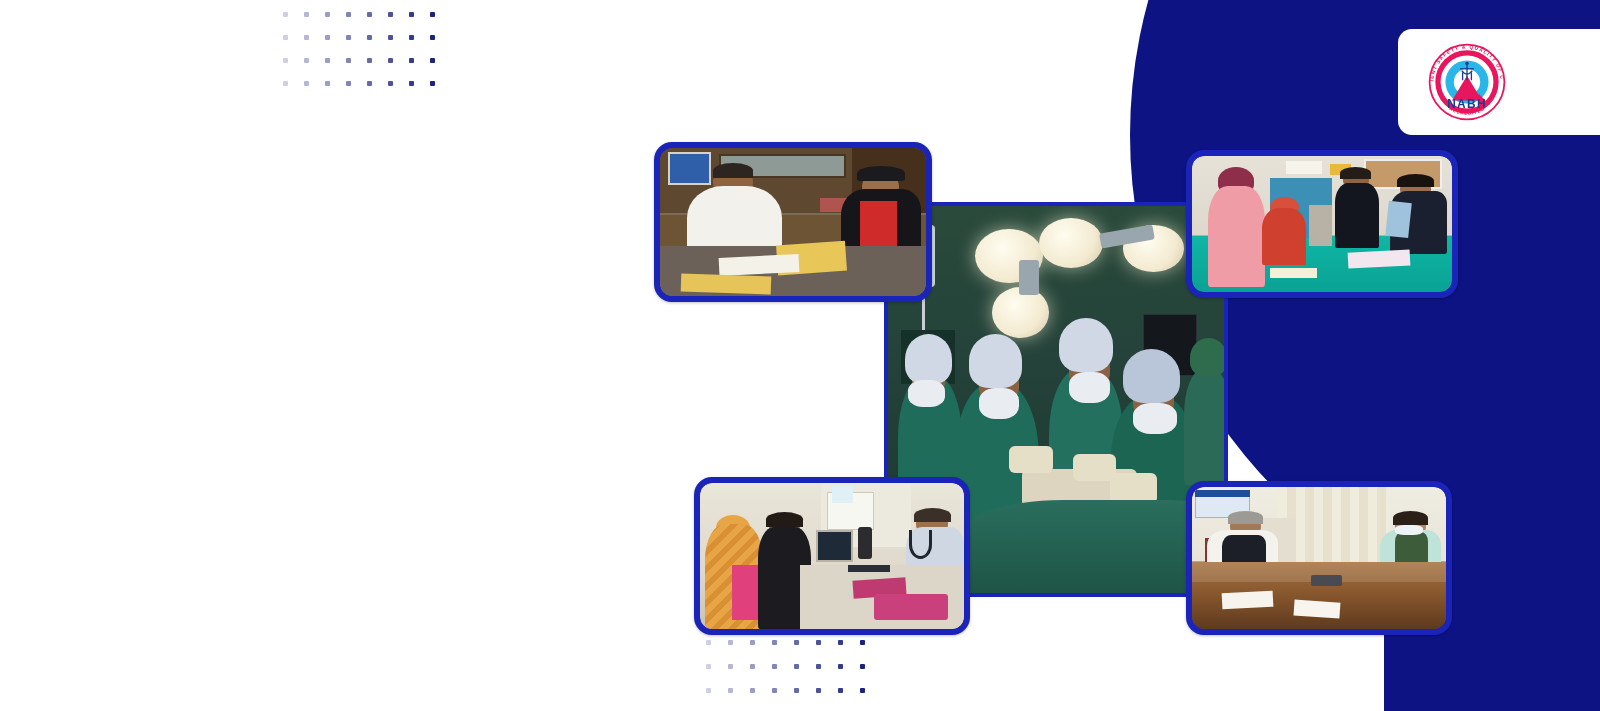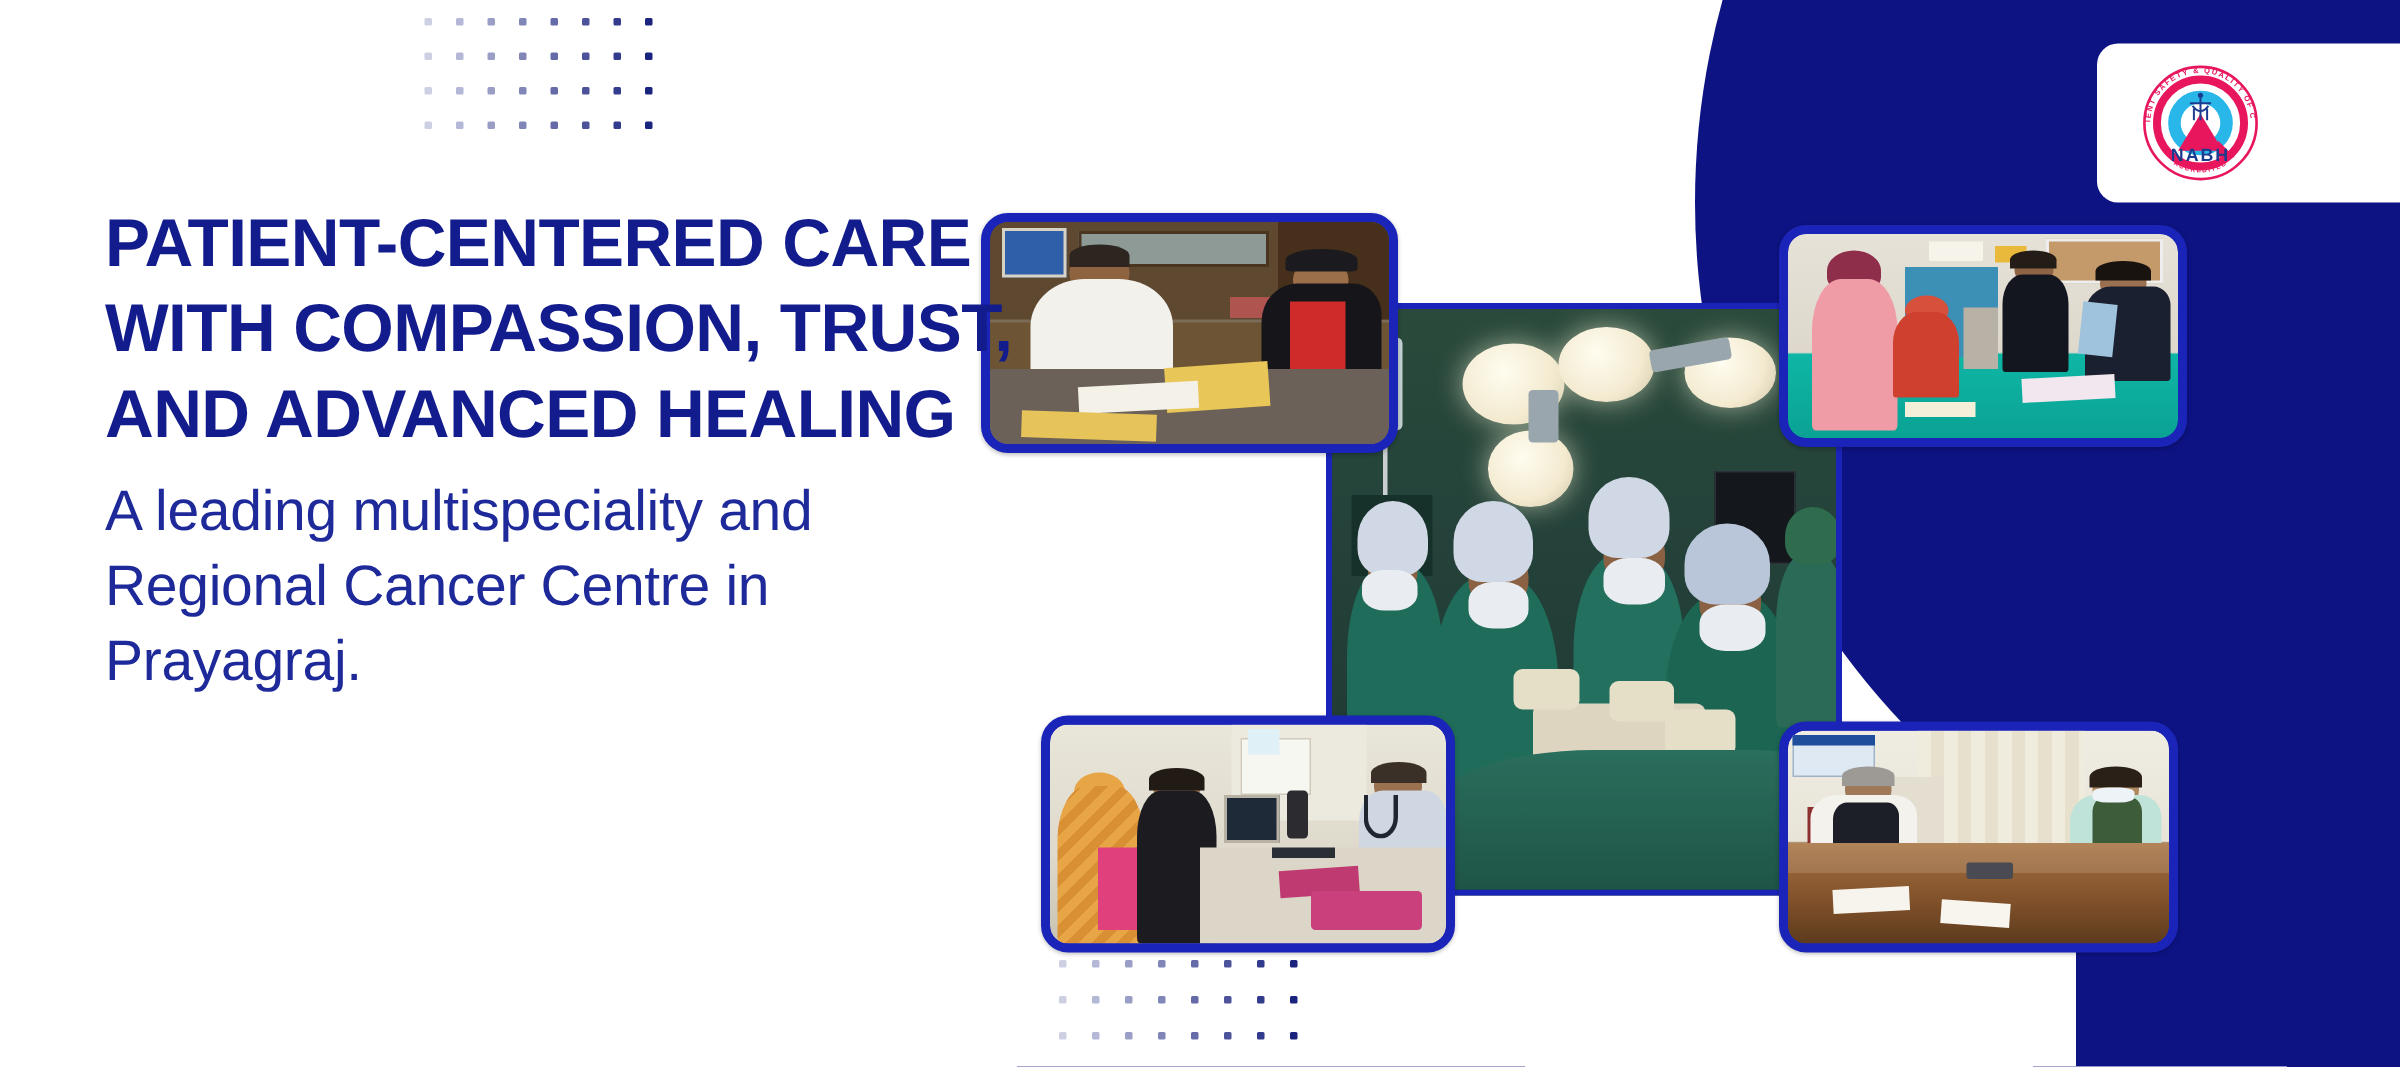--- a/index.html
+++ b/index.html
@@ -275,24 +275,20 @@
       <span class="dot" style="opacity: 0.22;"></span>
       <span class="dot" style="opacity: 0.33;"></span>
       <span class="dot" style="opacity: 0.44;"></span>
       <span class="dot" style="opacity: 0.55;"></span>
       <span class="dot" style="opacity: 0.67;"></span>
       <span class="dot" style="opacity: 0.78;"></span>
       <span class="dot" style="opacity: 0.89;"></span>
       <span class="dot" style="opacity: 1;"></span>
     </div>
 
-  <div class="copy">
-    <h1 class="headline">PATIENT-CENTERED CARE WITH COMPASSION, TRUST, AND ADVANCED HEALING</h1>
-    <p class="subhead">A leading multispeciality and Regional Cancer Centre in Prayagraj.</p>
-  </div>
 
   <div id="photo-surgery">
     <div class="scene s3">
       <div class="lamp lamp-a"></div>
         <div class="lamp lamp-b"></div>
       <div class="lamp lamp-c"></div>
         <div class="lamp lamp-d"></div>
       <div class="arm arm-a"></div>
         <div class="arm arm-b"></div>
       <div class="ivbag"></div>

